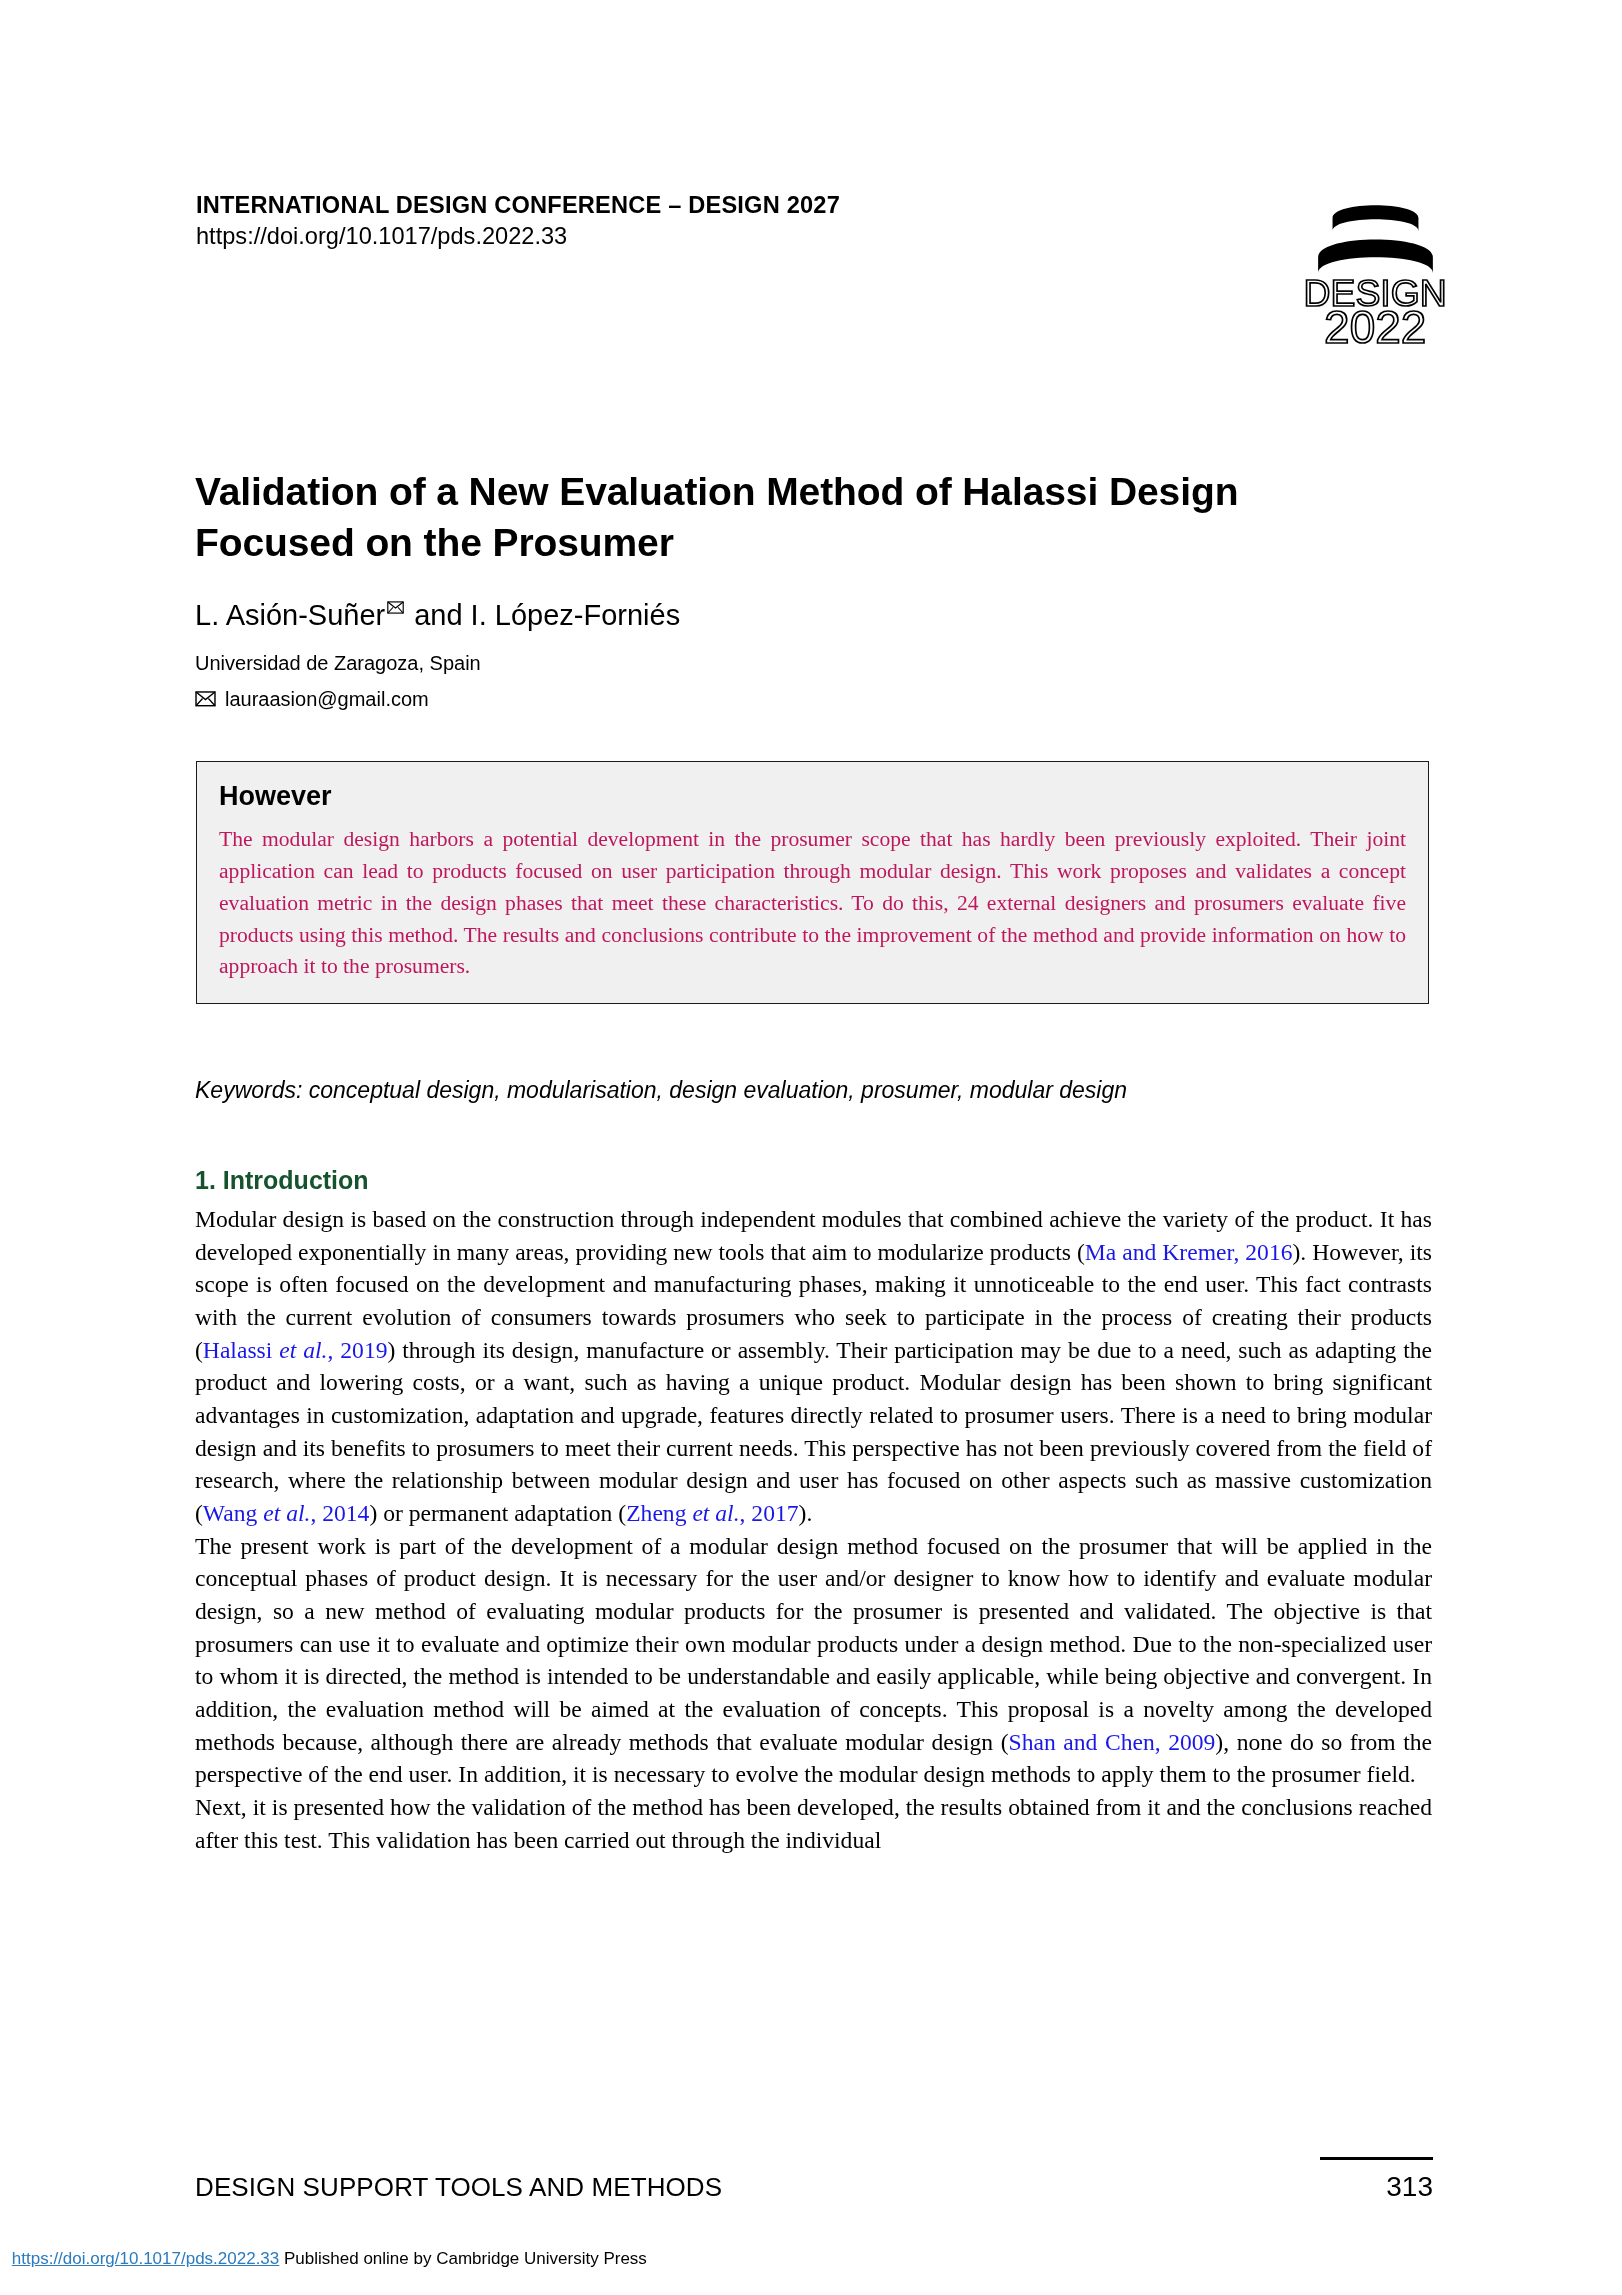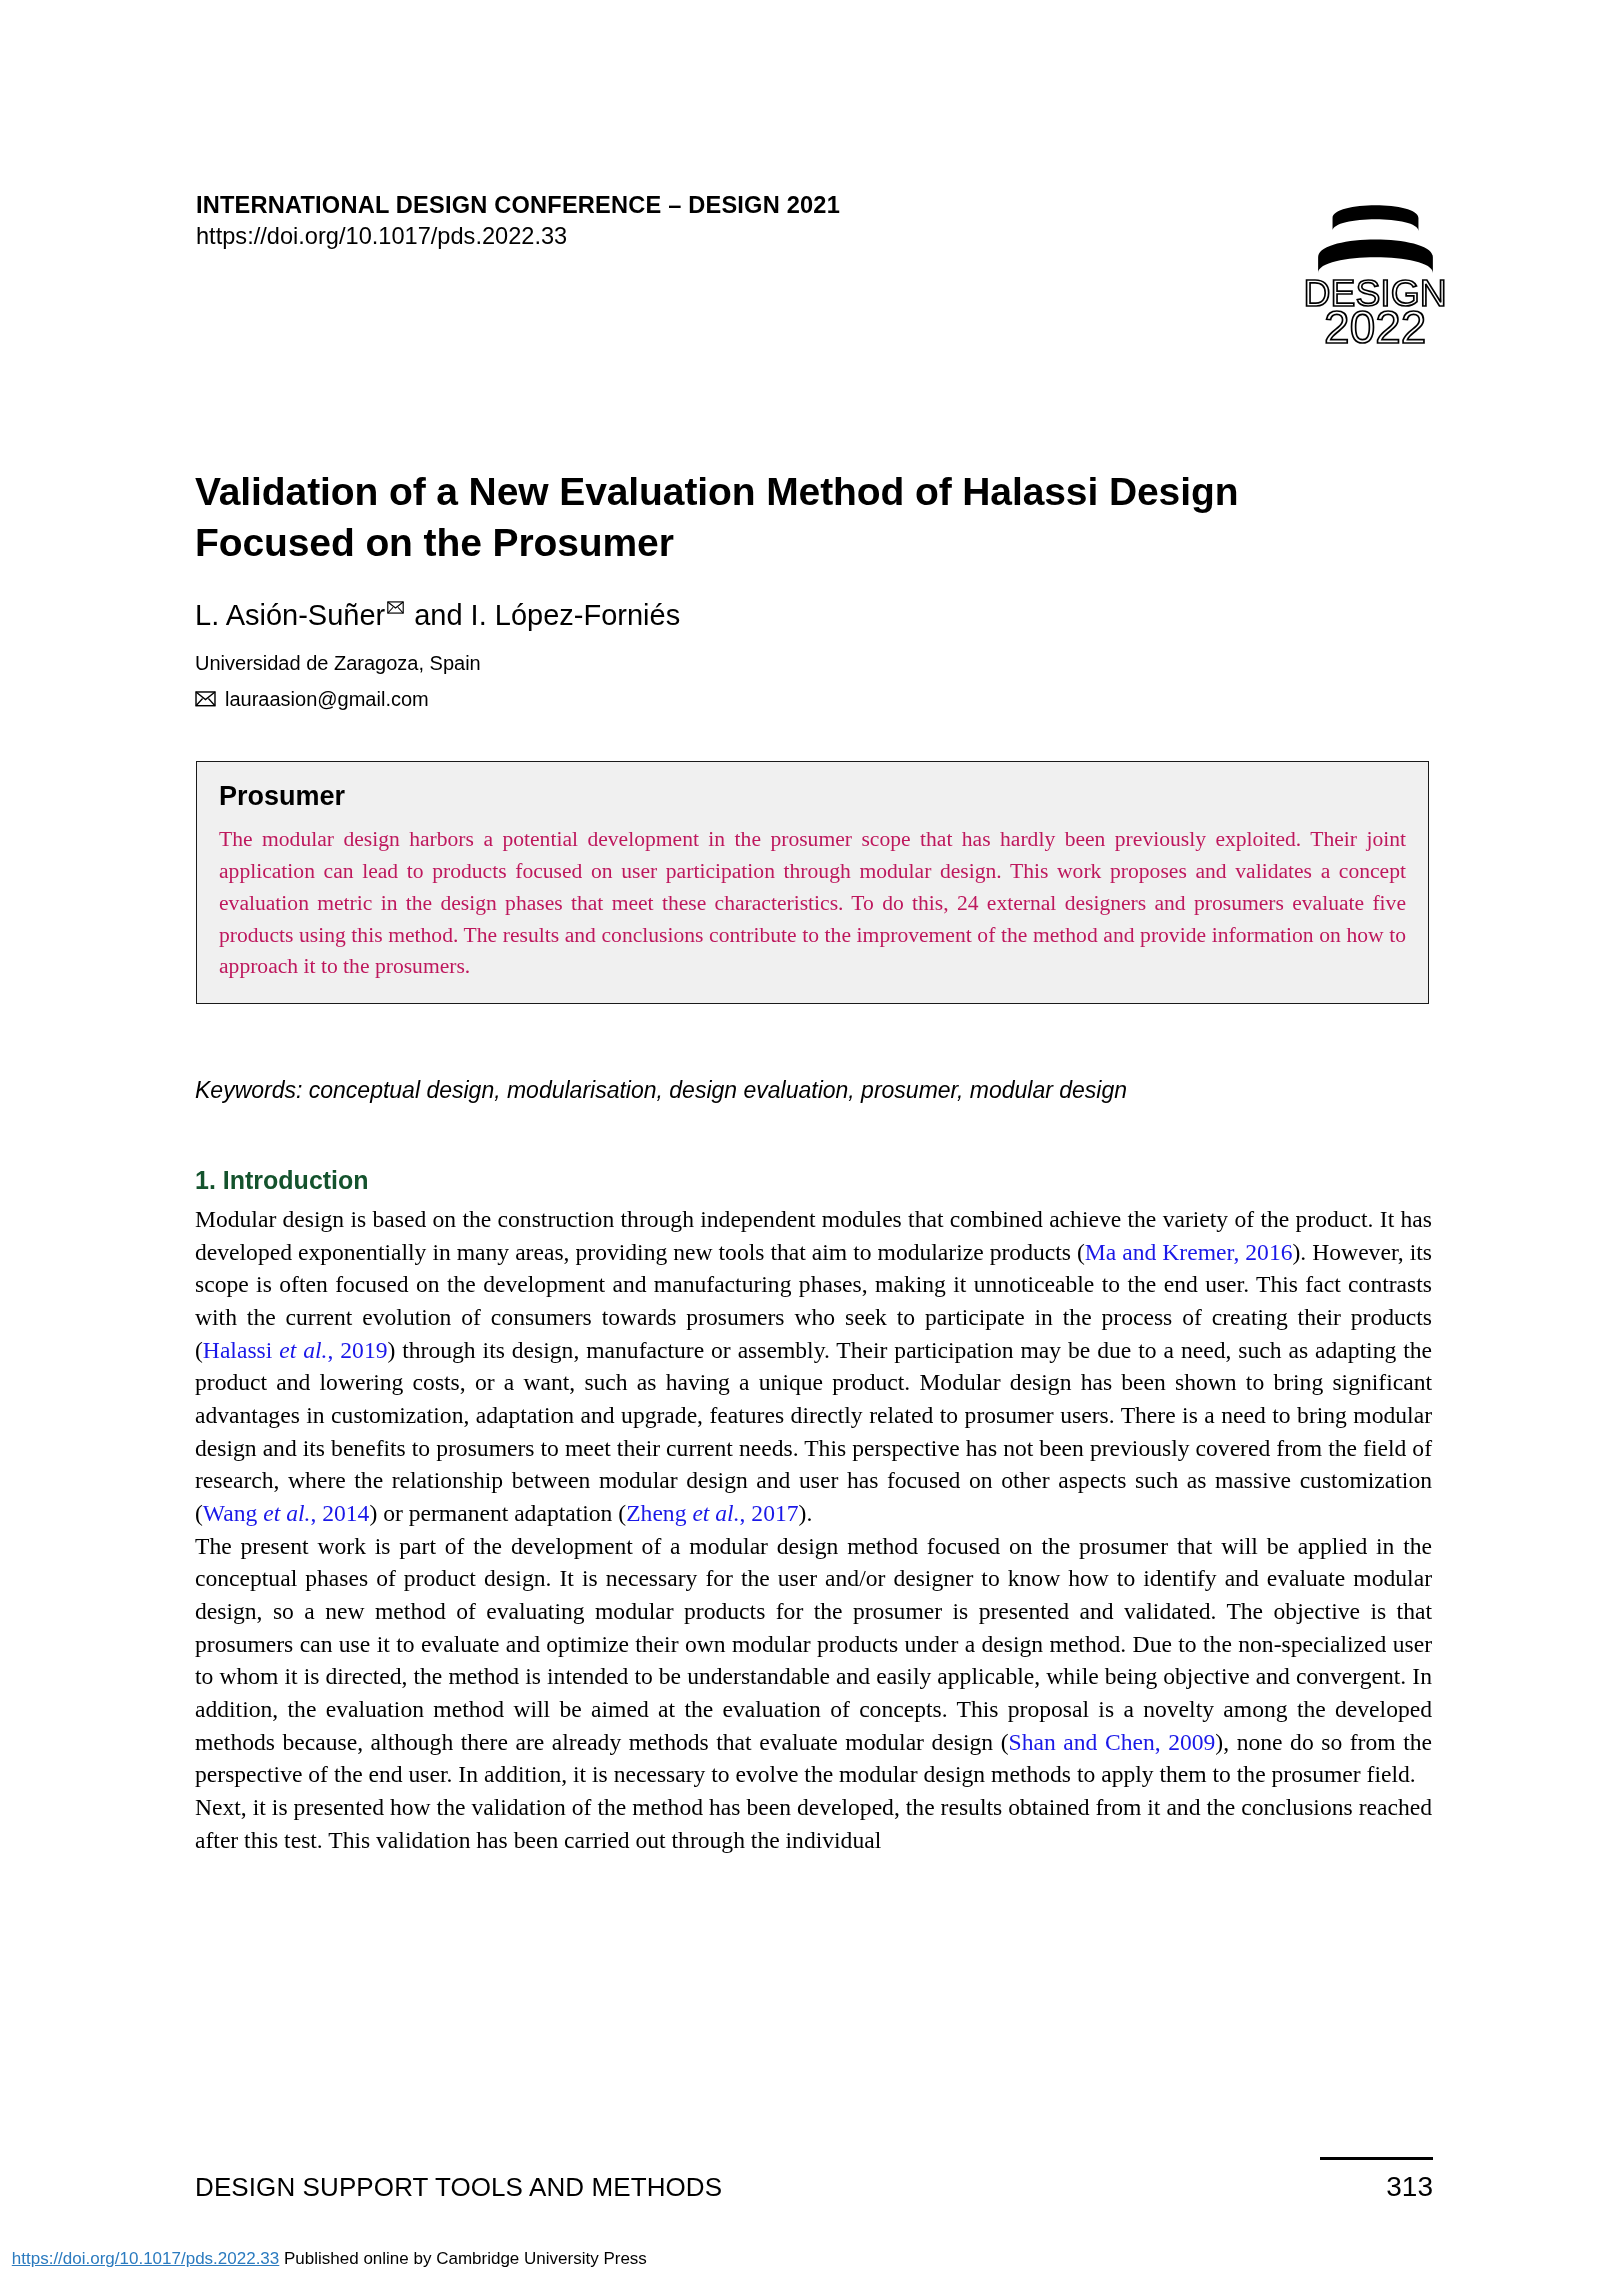--- a/index.html
+++ b/index.html
@@ -241,21 +241,21 @@
     white-space: nowrap;
   }
   .bottom-note .doi-link { color: #2b7bbf; }
 </style>
 </head>
 <body>
 
 <div class="page">
 
   <div class="header">
-    <div class="conf-line">INTERNATIONAL DESIGN CONFERENCE – DESIGN 2021</div>
+    <div class="conf-line">INTERNATIONAL DESIGN CONFERENCE – DESIGN 2027</div>
     <div class="doi-line">https://doi.org/10.1017/pds.2022.33</div>
   </div>
 
   <div class="logo">
     <svg viewBox="0 0 215 235" xmlns="http://www.w3.org/2000/svg">
       <path d="M42 38 C42 12, 173 12, 173 38 L173 58 C173 34, 42 34, 42 58 Z" fill="#000"></path>
       <path d="M20 98 C20 62, 195 62, 195 98 L195 122 C195 90, 20 90, 20 122 Z" fill="#000"></path>
       <text x="107" y="172" font-family="Liberation Sans, sans-serif" font-size="57" text-anchor="middle" fill="none" stroke="#000" stroke-width="2.6" letter-spacing="0">DESIGN</text>
       <text x="107" y="228" font-family="Liberation Sans, sans-serif" font-size="70" text-anchor="middle" fill="none" stroke="#000" stroke-width="2.6" letter-spacing="0">2022</text>
     </svg>
@@ -278,21 +278,21 @@
       <svg viewBox="0 0 32 24" xmlns="http://www.w3.org/2000/svg">
         <rect x="1.5" y="1.5" width="29" height="21" fill="#fff" stroke="#000" stroke-width="2.2"></rect>
         <path d="M1.5 1.5 L16 13 L30.5 1.5" fill="none" stroke="#000" stroke-width="2.2"></path>
         <path d="M1.5 22.5 L11.5 11.5 M30.5 22.5 L20.5 11.5" fill="none" stroke="#000" stroke-width="2"></path>
       </svg>
     </span>
     <span>lauraasion@gmail.com</span>
   </div>
 
   <section class="abstract-box">
-    <div class="abstract-title">Prosumer</div>
+    <div class="abstract-title">However</div>
     <div class="abstract-body">The modular design harbors a potential development in the prosumer scope that has hardly been previously exploited. Their joint application can lead to products focused on user participation through modular design. This work proposes and validates a concept evaluation metric in the design phases that meet these characteristics. To do this, 24 external designers and prosumers evaluate five products using this method. The results and conclusions contribute to the improvement of the method and provide information on how to approach it to the prosumers.</div>
   </section>
 
   <div class="keywords">Keywords:  conceptual design, modularisation, design evaluation, prosumer, modular design</div>
 
   <h2 class="section-heading">1. Introduction</h2>
 
   <div class="body-text">
     <p><span>Modular design is based on the construction through independent modules that combined achieve the variety of the product. It has developed exponentially in many areas, providing new tools that aim to modularize products (</span><a class="cite" href="#">Ma and Kremer, 2016</a><span>). However, its scope is often focused on the development and manufacturing phases, making it unnoticeable to the end user. This fact contrasts with the current evolution of consumers towards prosumers who seek to participate in the process of creating their products (</span><a class="cite" href="#"><span>Halassi </span><i>et al.</i><span>, 2019</span></a><span>) through its design, manufacture or assembly. Their participation may be due to a need, such as adapting the product and lowering costs, or a want, such as having a unique product. Modular design has been shown to bring significant advantages in customization, adaptation and upgrade, features directly related to prosumer users. There is a need to bring modular design and its benefits to prosumers to meet their current needs. This perspective has not been previously covered from the field of research, where the relationship between modular design and user has focused on other aspects such as massive customization (</span><a class="cite" href="#"><span>Wang </span><i>et al.</i><span>, 2014</span></a><span>) or permanent adaptation (</span><a class="cite" href="#"><span>Zheng </span><i>et al.</i><span>, 2017</span></a><span>).</span></p>
 

